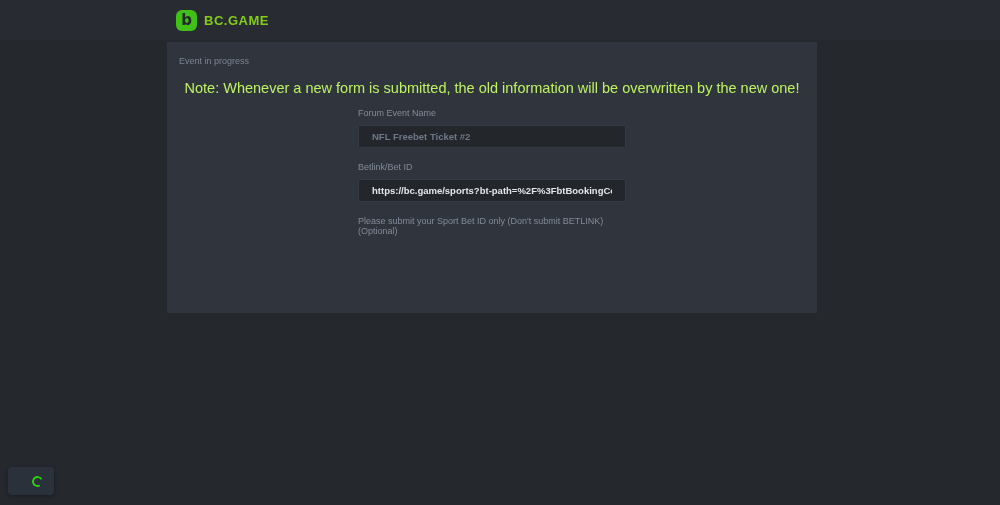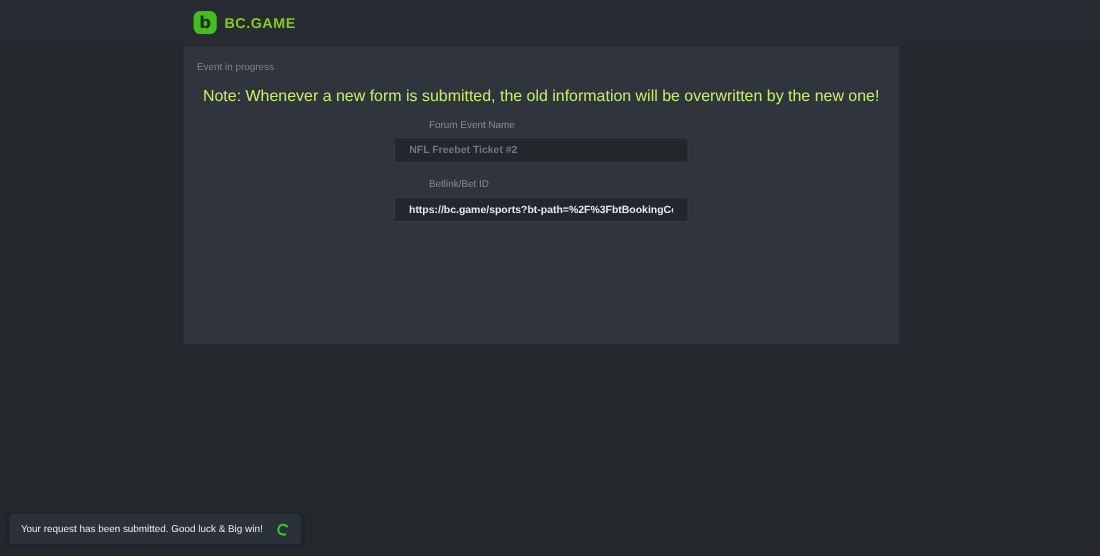--- a/index.html
+++ b/index.html
@@ -67,21 +67,20 @@
     left: 50%; top: 66px;
     transform: translateX(-50%);
     width: 268px;
   }
   .field { margin-bottom: 14px; }
   .field-label {
     display: block;
     font-size: 9px;
     color: #828c99;
     margin-bottom: 7px;
-    margin-left: 32px;
   }
   .field-input {
     width: 100%; height: 23px;
     background: #23262b;
     border: 1px solid #343a43;
     border-radius: 2px;
     padding: 0 13px;
     font-size: 9.5px;
     font-weight: 600;
     font-family: "Liberation Sans", sans-serif;
@@ -149,21 +148,21 @@
       <label class="field-label">Forum Event Name</label>
       <input class="field-input muted" type="text" value="NFL Freebet Ticket #2" style="">
     </div>
 
     <div class="field">
       <label class="field-label">Betlink/Bet ID</label>
       <input class="field-input" type="text" value="https://bc.game/sports?bt-path=%2F%3FbtBookingCode%3D1FB2B19" style="">
     </div>
 
     <div class="field">
+      <label class="field-label">Please submit your Sport Bet ID only (Don't submit BETLINK)(Optional)</label>
     </div>
 
   </div>
 </div>
 
 <div class="toast">
-  <span class="toast-message">Your request has been submitted. Good luck &amp; Big win!</span>
   <span class="spinner"></span>
 </div>
 
 </body></html>

